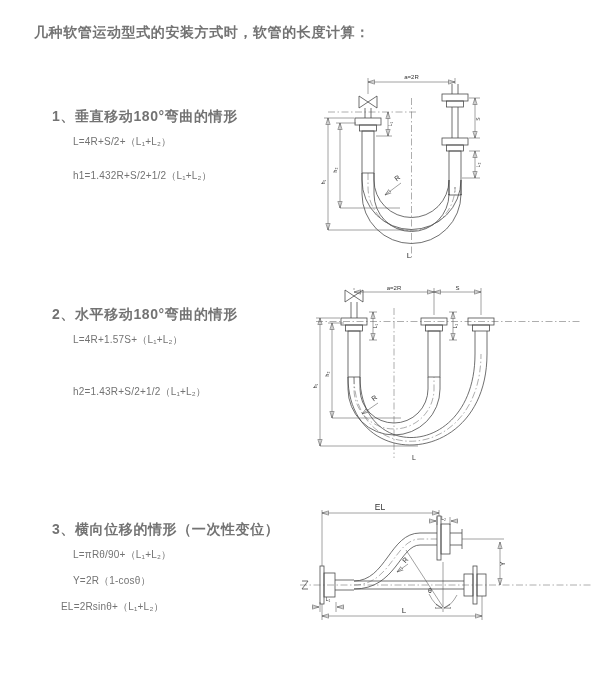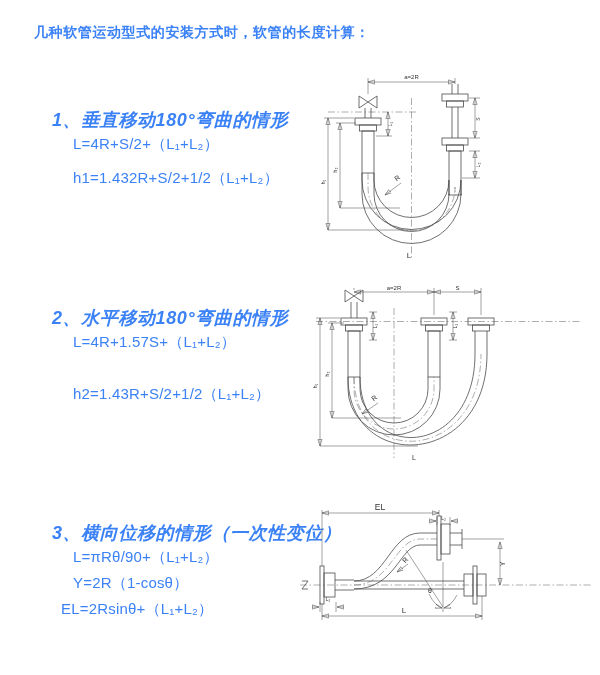--- a/index.html
+++ b/index.html
@@ -1,21 +1,21 @@
 <!DOCTYPE html>
 <html><head>
 <meta charset="utf-8">
 <style>
   html,body{margin:0;padding:0;background:#ffffff;}
   .page{position:relative;width:600px;height:675px;background:#ffffff;overflow:hidden;
-        font-family:"Liberation Sans","DejaVu Sans",sans-serif;color:#3b82f6;border-radius:24px;}
+        font-family:"Liberation Sans","DejaVu Sans",sans-serif;color:#737373;border-radius:24px;}
   .abs{position:absolute;white-space:nowrap;}
   .title{font-size:14px;font-weight:bold;letter-spacing:0.6px;}
-  .sec-h{font-size:18px;font-weight:bold;letter-spacing:0.6px;font-style:italic;}
-  .formula{font-size:15px;letter-spacing:0.2px;}
+  .sec-h{font-size:14px;font-weight:bold;letter-spacing:0.6px;}
+  .formula{font-size:10px;letter-spacing:0.2px;}
   
   .d path,.d rect,.d line{stroke:#4b4b4b;stroke-width:0.8;fill:none;}
   .d .cl{stroke:#6a6a6a;stroke-width:0.55;stroke-dasharray:7 2.5 1.5 2.5;}
   .d .dim path{stroke:#555;stroke-width:0.55;}
   .d text{fill:#333;stroke:none;font-size:6px;font-family:"Liberation Sans","DejaVu Sans",sans-serif;}
   .d .t45{font-size:4.5px;} .d .t5{font-size:5px;} .d .t7{font-size:7px;}
   .d .t8{font-size:8px;} .d .t85{font-size:8.5px;}
 </style>
 </head>
 <body>

